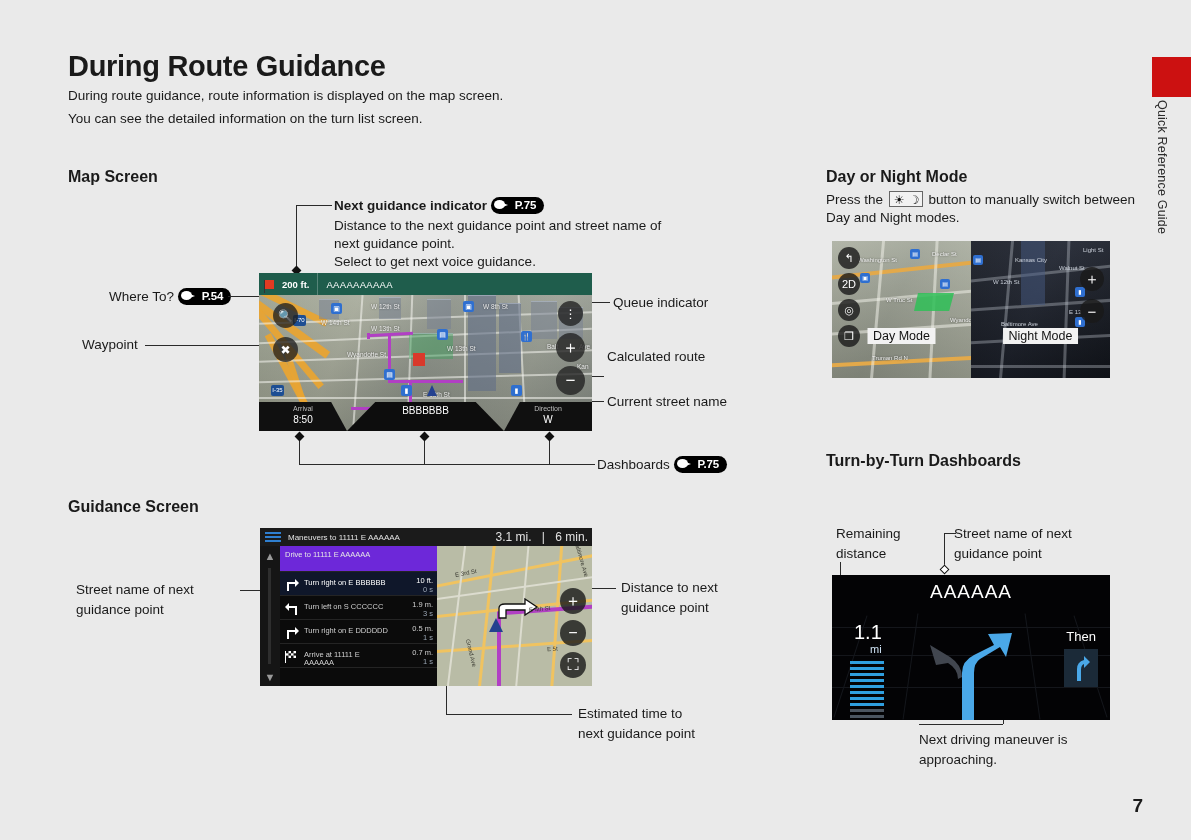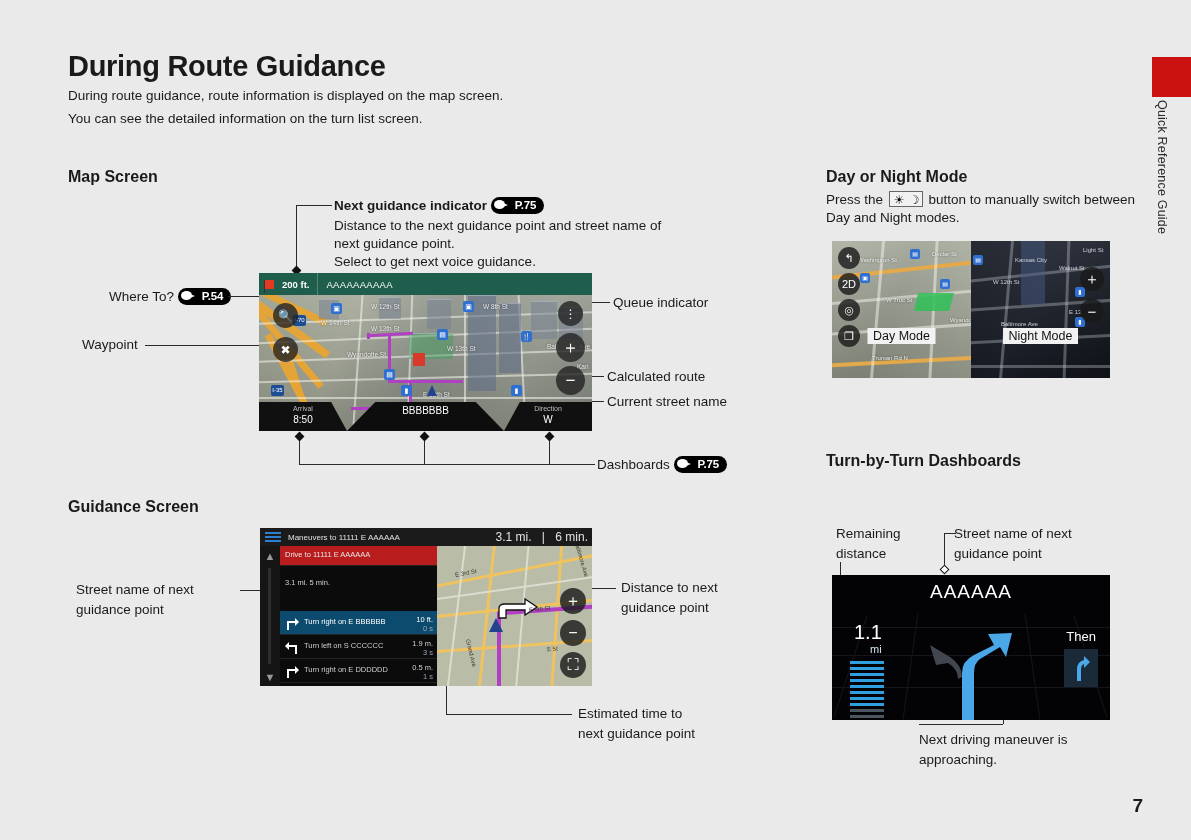--- a/index.html
+++ b/index.html
@@ -211,22 +211,22 @@
   }
   .g-rail .arr.up { top: 4px; }
   .g-rail .arr.dn { bottom: 3px; }
   .g-rail .bar {
     position: absolute; left: 8px; top: 22px; bottom: 22px; width: 3px;
     background: #2e2e2e;
   }
 
   .g-list { position: absolute; left: 20px; top: 18px; width: 157px; bottom: 0; }
   .g-row { position: relative; height: 24px; border-bottom: 1px solid #242424; color: #cfcfcf; }
-  .g-row.head { height: 20px; background: #b91c1c; }
-  .g-row.sel  { background: #0c4a6e; color: #fff; margin-top: 45px; }
+  .g-row.head { height: 26px; background: #6d28d9; }
+  .g-row.sel  { background: #0f172a; color: #fff; }
   .g-row .ico { position: absolute; left: 4px; top: 5px; width: 16px; height: 15px; }
   .g-row .txt { position: absolute; left: 24px; top: 6px; font-size: 7.5px; white-space: nowrap; }
   .g-row .txt2{ position: absolute; left: 24px; top: 14px; font-size: 7.5px; white-space: nowrap; }
   .g-row .d1 { position: absolute; right: 4px; top: 4px; font-size: 7.5px; }
   .g-row .d2 { position: absolute; right: 4px; top: 13px; font-size: 7.5px; color: #9aa6b4; }
   .g-row.head .txt { left: 5px; top: 4px; color: #e6e6e6; }
   .g-row.head .txt2{ left: 5px; top: 32px; color: #cfcfcf; }
 
   .g-map { position: absolute; left: 177px; top: 18px; right: 0; bottom: 0; overflow: hidden;
            background: #b9bca6; }
@@ -351,21 +351,21 @@
   <div class="ln h" style="left:228px; top:296px; width:50px;"></div>
   <div class="dia" style="left:275px; top:293px;"></div>
 
   <div class="cl" style="left:82px; top:336px;">Waypoint</div>
   <div class="ln h" style="left:145px; top:345px; width:133px;"></div>
 
   <div class="cl" style="left:613px; top:294px;">Queue indicator</div>
   <div class="ln h" style="left:536px; top:302px; width:74px;"></div>
   <div class="dia" style="left:533px; top:299px;"></div>
 
-  <div class="cl" style="left:607px; top:368px;">Calculated route</div>
+  <div class="cl" style="left:607px; top:348px;">Calculated route</div>
   <div class="ln h" style="left:487px; top:376px; width:117px;"></div>
   <div class="dia" style="left:413px; top:353px;"></div>
   <div class="ln h" style="left:417px; top:357px; width:70px;"></div>
   <div class="ln v" style="left:487px; top:357px; height:19px;"></div>
 
   <div class="cl" style="left:607px; top:393px;">Current street name</div>
   <div class="ln h" style="left:487px; top:401px; width:117px;"></div>
   <div class="dia" style="left:484px; top:378px;"></div>
   <div class="ln v" style="left:487px; top:382px; height:19px;"></div>
 

